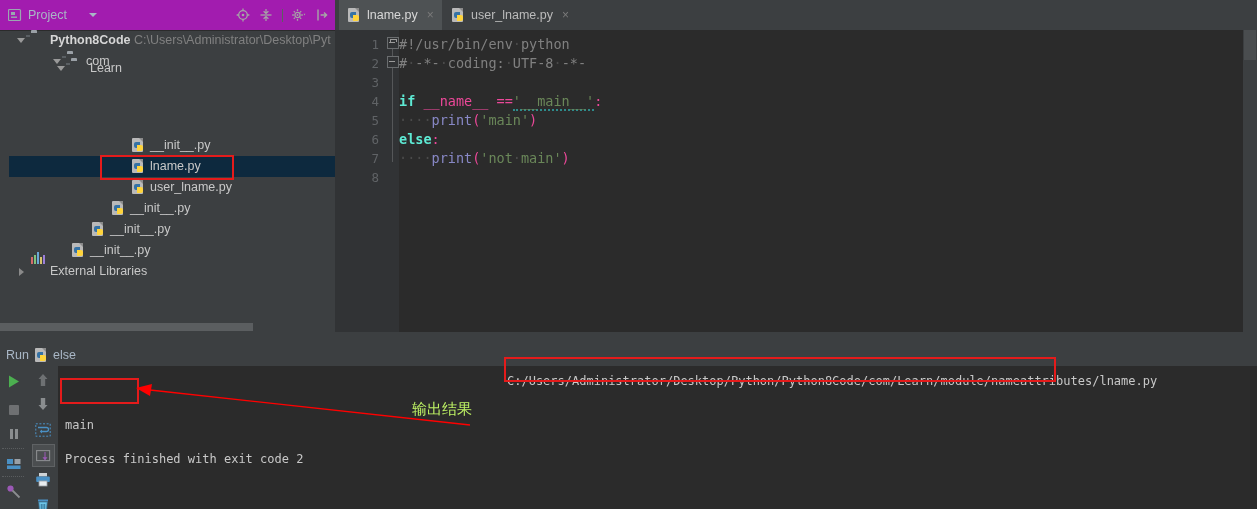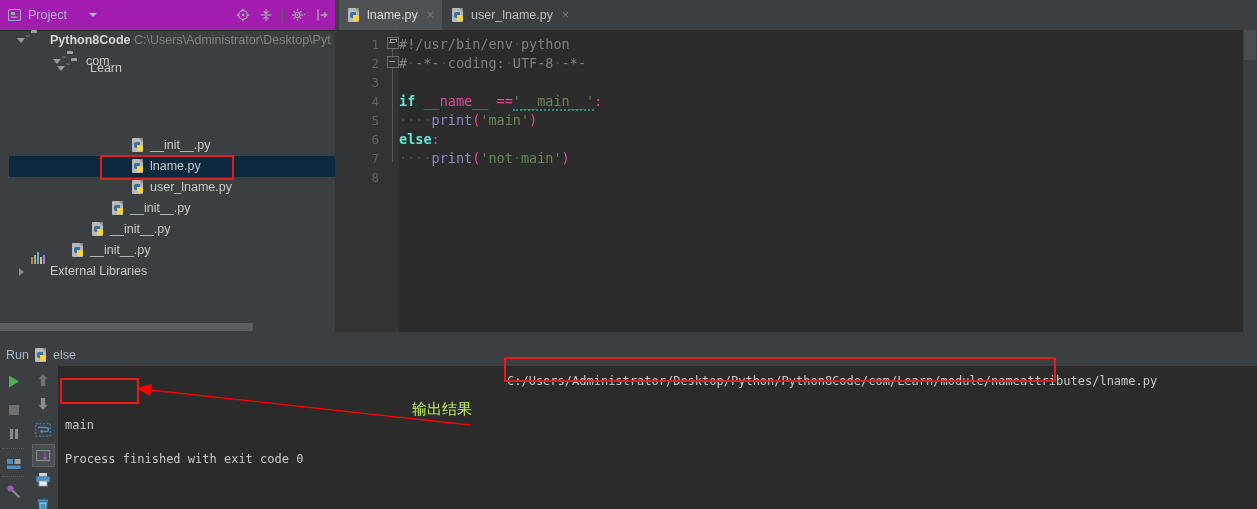--- a/index.html
+++ b/index.html
@@ -366,21 +366,21 @@
         <svg width="16" height="16" viewBox="0 0 16 16">
           <rect x="3" y="1.5" width="10" height="2" fill="#4a90c4"></rect>
           <path d="M3.8 4h8.4l-0.9 10.3H4.7z" fill="#6ec6e8" stroke="#3d7ea6" stroke-width="0.8"></path>
           <path d="M6.3 6v6.4M8 6v6.4M9.7 6v6.4" stroke="#2f6d91" stroke-width="0.9"></path>
         </svg>
       </span>
     </div>
 
     <div class="console">
       <div class="cline" style="top:52px">main</div>
-      <div class="cline" style="top:86px">Process finished with exit code 0</div>
+      <div class="cline" style="top:86px">Process finished with exit code 2</div>
       <div class="cline" style="top:8px;left:449px;color:#c8c8c8">C:/Users/Administrator/Desktop/Python/Python8Code/com/Learn/module/nameattributes/lname.py</div>
     </div>
   </div>
 
   <div class="annot-box" style="left:100px;top:155px;width:130px;height:21px;"></div>
   <div class="annot-box" style="left:504px;top:357px;width:548px;height:21px;"></div>
   <div class="annot-box" style="left:60px;top:378px;width:75px;height:22px;"></div>
 
   <svg style="position:absolute;left:0;top:0;width:1257px;height:509px;pointer-events:none">
     <path d="M470 425 L150 390" stroke="#ff0000" stroke-width="1.4" fill="none"></path>

